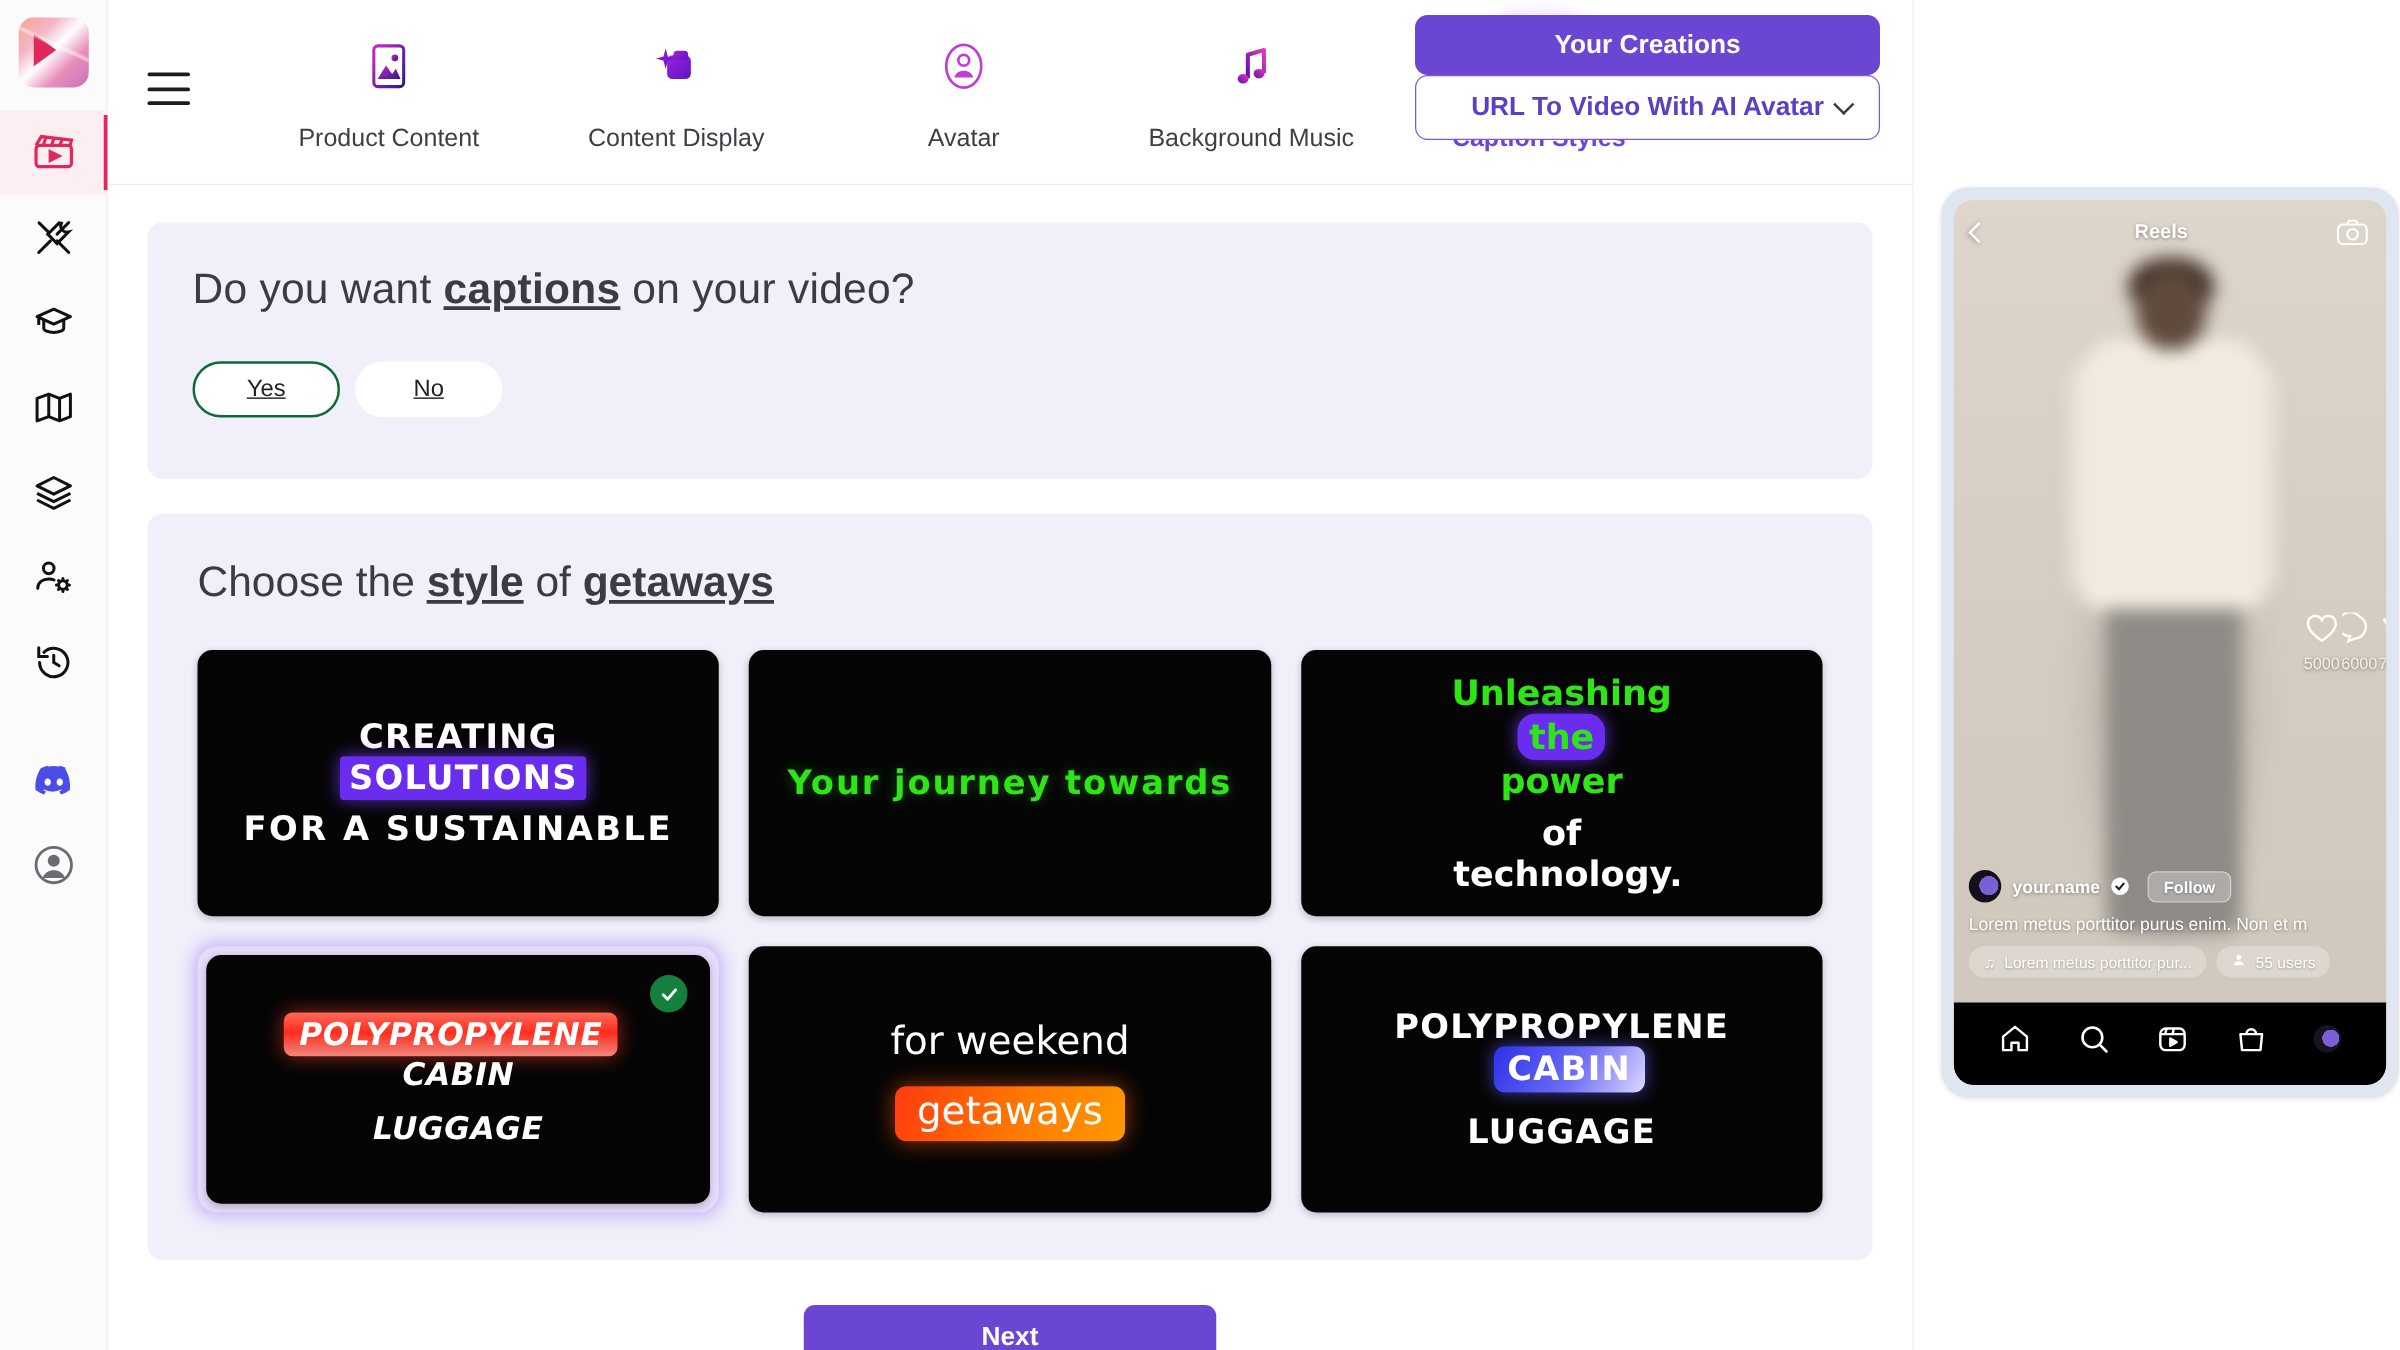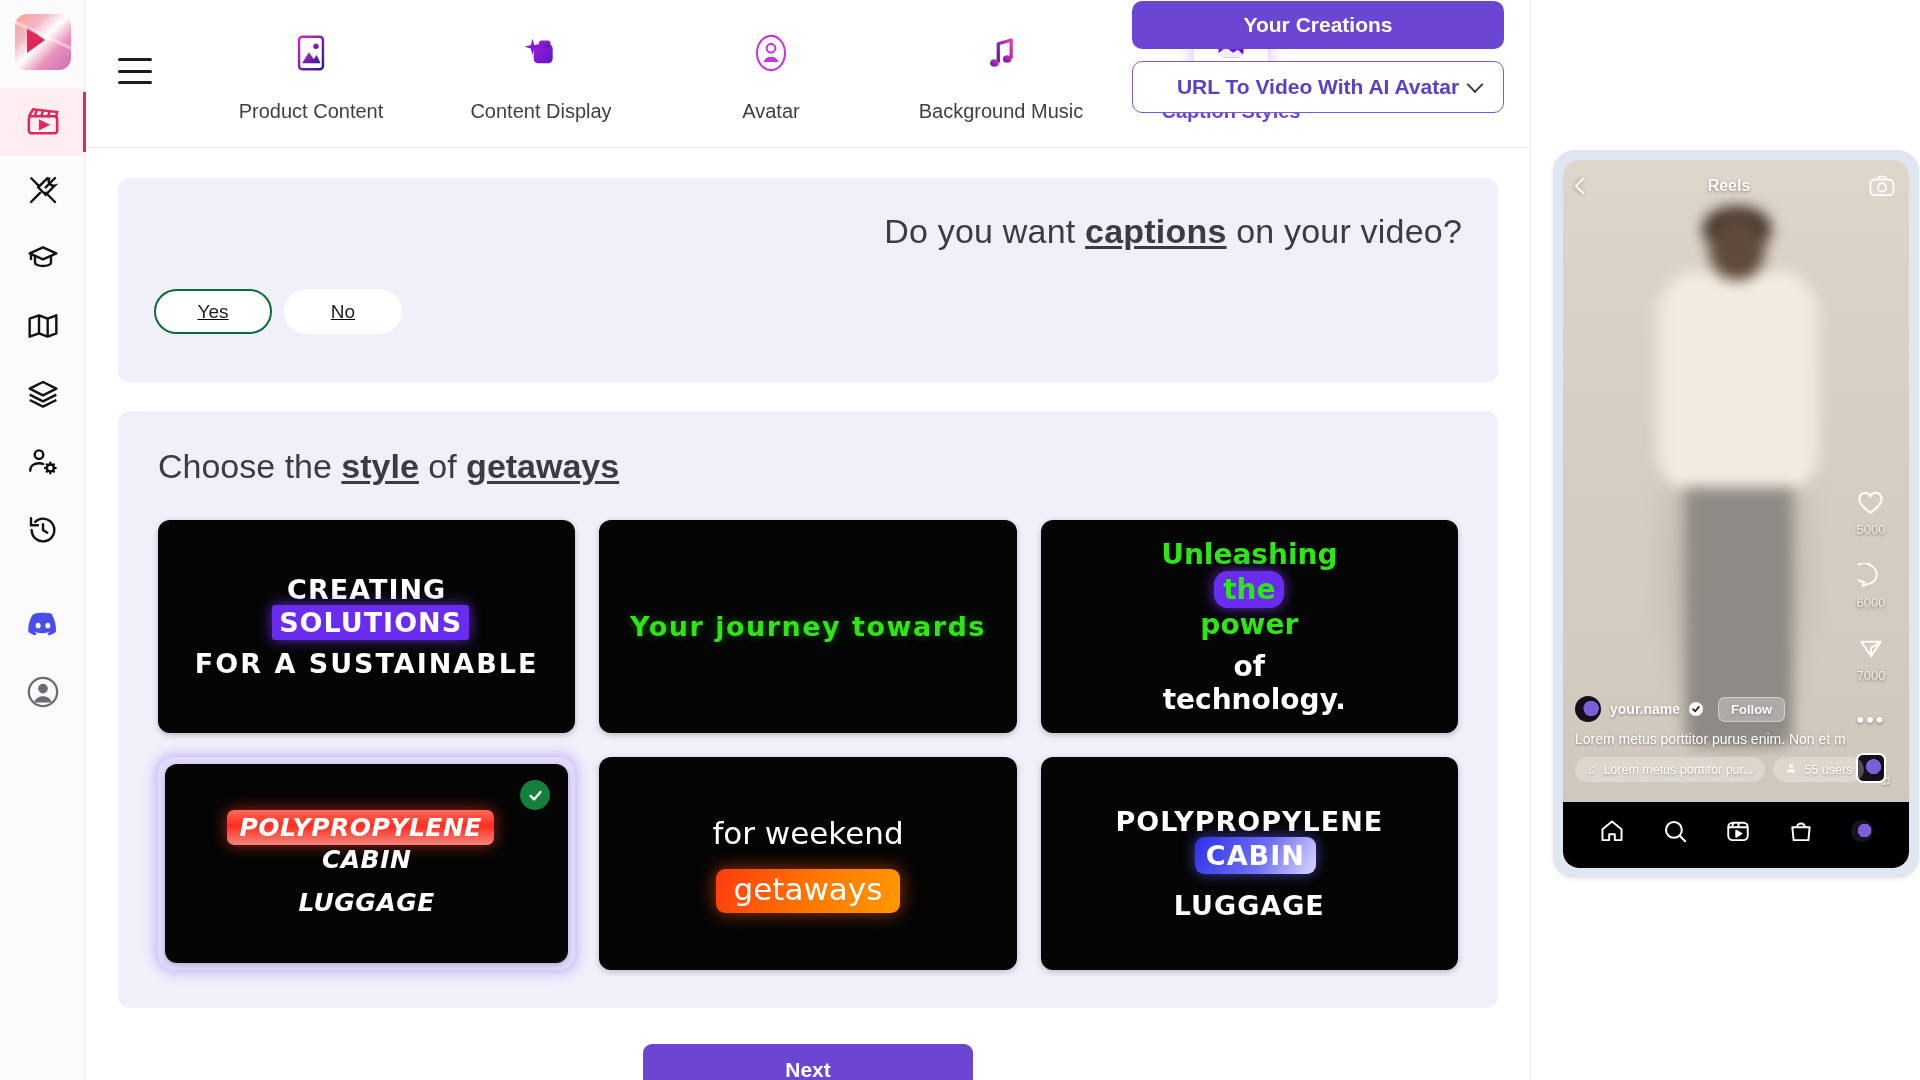--- a/index.html
+++ b/index.html
@@ -89,22 +89,22 @@
     background:#ffffff;
     box-shadow: 0 0 0 4px rgba(255,255,255,1), 0 0 16px 6px rgba(150,90,240,.35);
   }
   .step-label {
     margin-top: 14px; font-size: 20px; color:#3e3e46; font-weight: 400;
     white-space: nowrap;
   }
   .step.active .step-label { color:#6d45d6; font-weight: 700; }
 
   .topright {
-    position: absolute; right: 26px; top: 1px;
-    width: 372px; display:flex; flex-direction:column; gap:12px;
+    position: absolute; right: 26px; top: 12px;
+    width: 372px; display:flex; flex-direction:column; gap:0;
   }
   .btn-creations {
     height: 48px; border-radius: 10px;
     background:#6b46d2; color:#fff;
     display:flex; align-items:center; justify-content:center;
     font-size: 21px; font-weight:700; cursor:pointer; border:none;
   }
   .select-mode {
     height: 52px; border-radius: 10px; border:1.5px solid #7c5ad6;
     background:#fff; display:flex; align-items:center; justify-content:center;
@@ -120,21 +120,21 @@
   
   .content {
     flex: 1 1 auto; position: relative; overflow: hidden;
     padding: 0 0 0 0;
   }
   .panel-wrap { width: 1380px; margin: 0 auto; padding-top: 30px; }
 
   .card-box {
     background:#f0effa; border-radius: 12px; padding: 30px 0 0 0;
   }
-  .q-card { height: 205px; padding: 34px 36px 0 36px; text-align: right; }
+  .q-card { height: 205px; padding: 34px 36px 0 36px; }
   .q-title {
     font-size: 34px; color:#3b3b43; font-weight: 400; letter-spacing:.2px;
   }
   .q-title b { font-weight: 700; text-decoration: underline; text-underline-offset: 3px; }
   .yesno { display:flex; gap: 12px; margin-top: 38px; text-decoration: underline; }
   .pill {
     height: 45px; min-width: 118px; padding: 0 22px;
     border-radius: 24px; display:flex; align-items:center; justify-content:center;
     font-size: 19px; color:#222; background:#fff; border:2px solid transparent;
     cursor:pointer;
@@ -264,21 +264,21 @@
     display:flex; align-items:center; padding: 0 14px; z-index:3;
   }
   .ph-back { width:12px; height:12px; border-left:2.6px solid #fff; border-bottom:2.6px solid #fff;
              transform: rotate(45deg); filter: drop-shadow(0 1px 2px rgba(0,0,0,.35)); }
   .ph-reels { flex:1; text-align:center; color:#fff; font-size:16px; font-weight:700;
               text-shadow:0 1px 3px rgba(0,0,0,.4); }
   .ph-cam { width:26px; height:22px; }
 
   .rail-right {
     position:absolute; right: 10px; top: 330px; width: 56px; z-index:3;
-    display:flex; flex-direction:column; align-items:center; gap: 16px;
+    display:flex; flex-direction:row; align-items:flex-start; gap: 1px;
     color:#fff;
   }
   .rr-item { display:flex; flex-direction:column; align-items:center; margin-bottom: 10px; }
   .rr-count { font-size:13px; margin-top:3px; text-shadow:0 1px 3px rgba(0,0,0,.45); color:#f3efe9;}
   .rr-dots { font-size: 22px; letter-spacing:2px; line-height: 10px; margin: 6px 0 12px 0;
              text-shadow:0 1px 3px rgba(0,0,0,.45); }
   .rr-album {
     width: 30px; height: 30px; border-radius:7px; border:2px solid #fff;
     background: radial-gradient(circle at 60% 45%, #7b5fd6 0 35%, #141019 36% 100%);
     position:relative;

